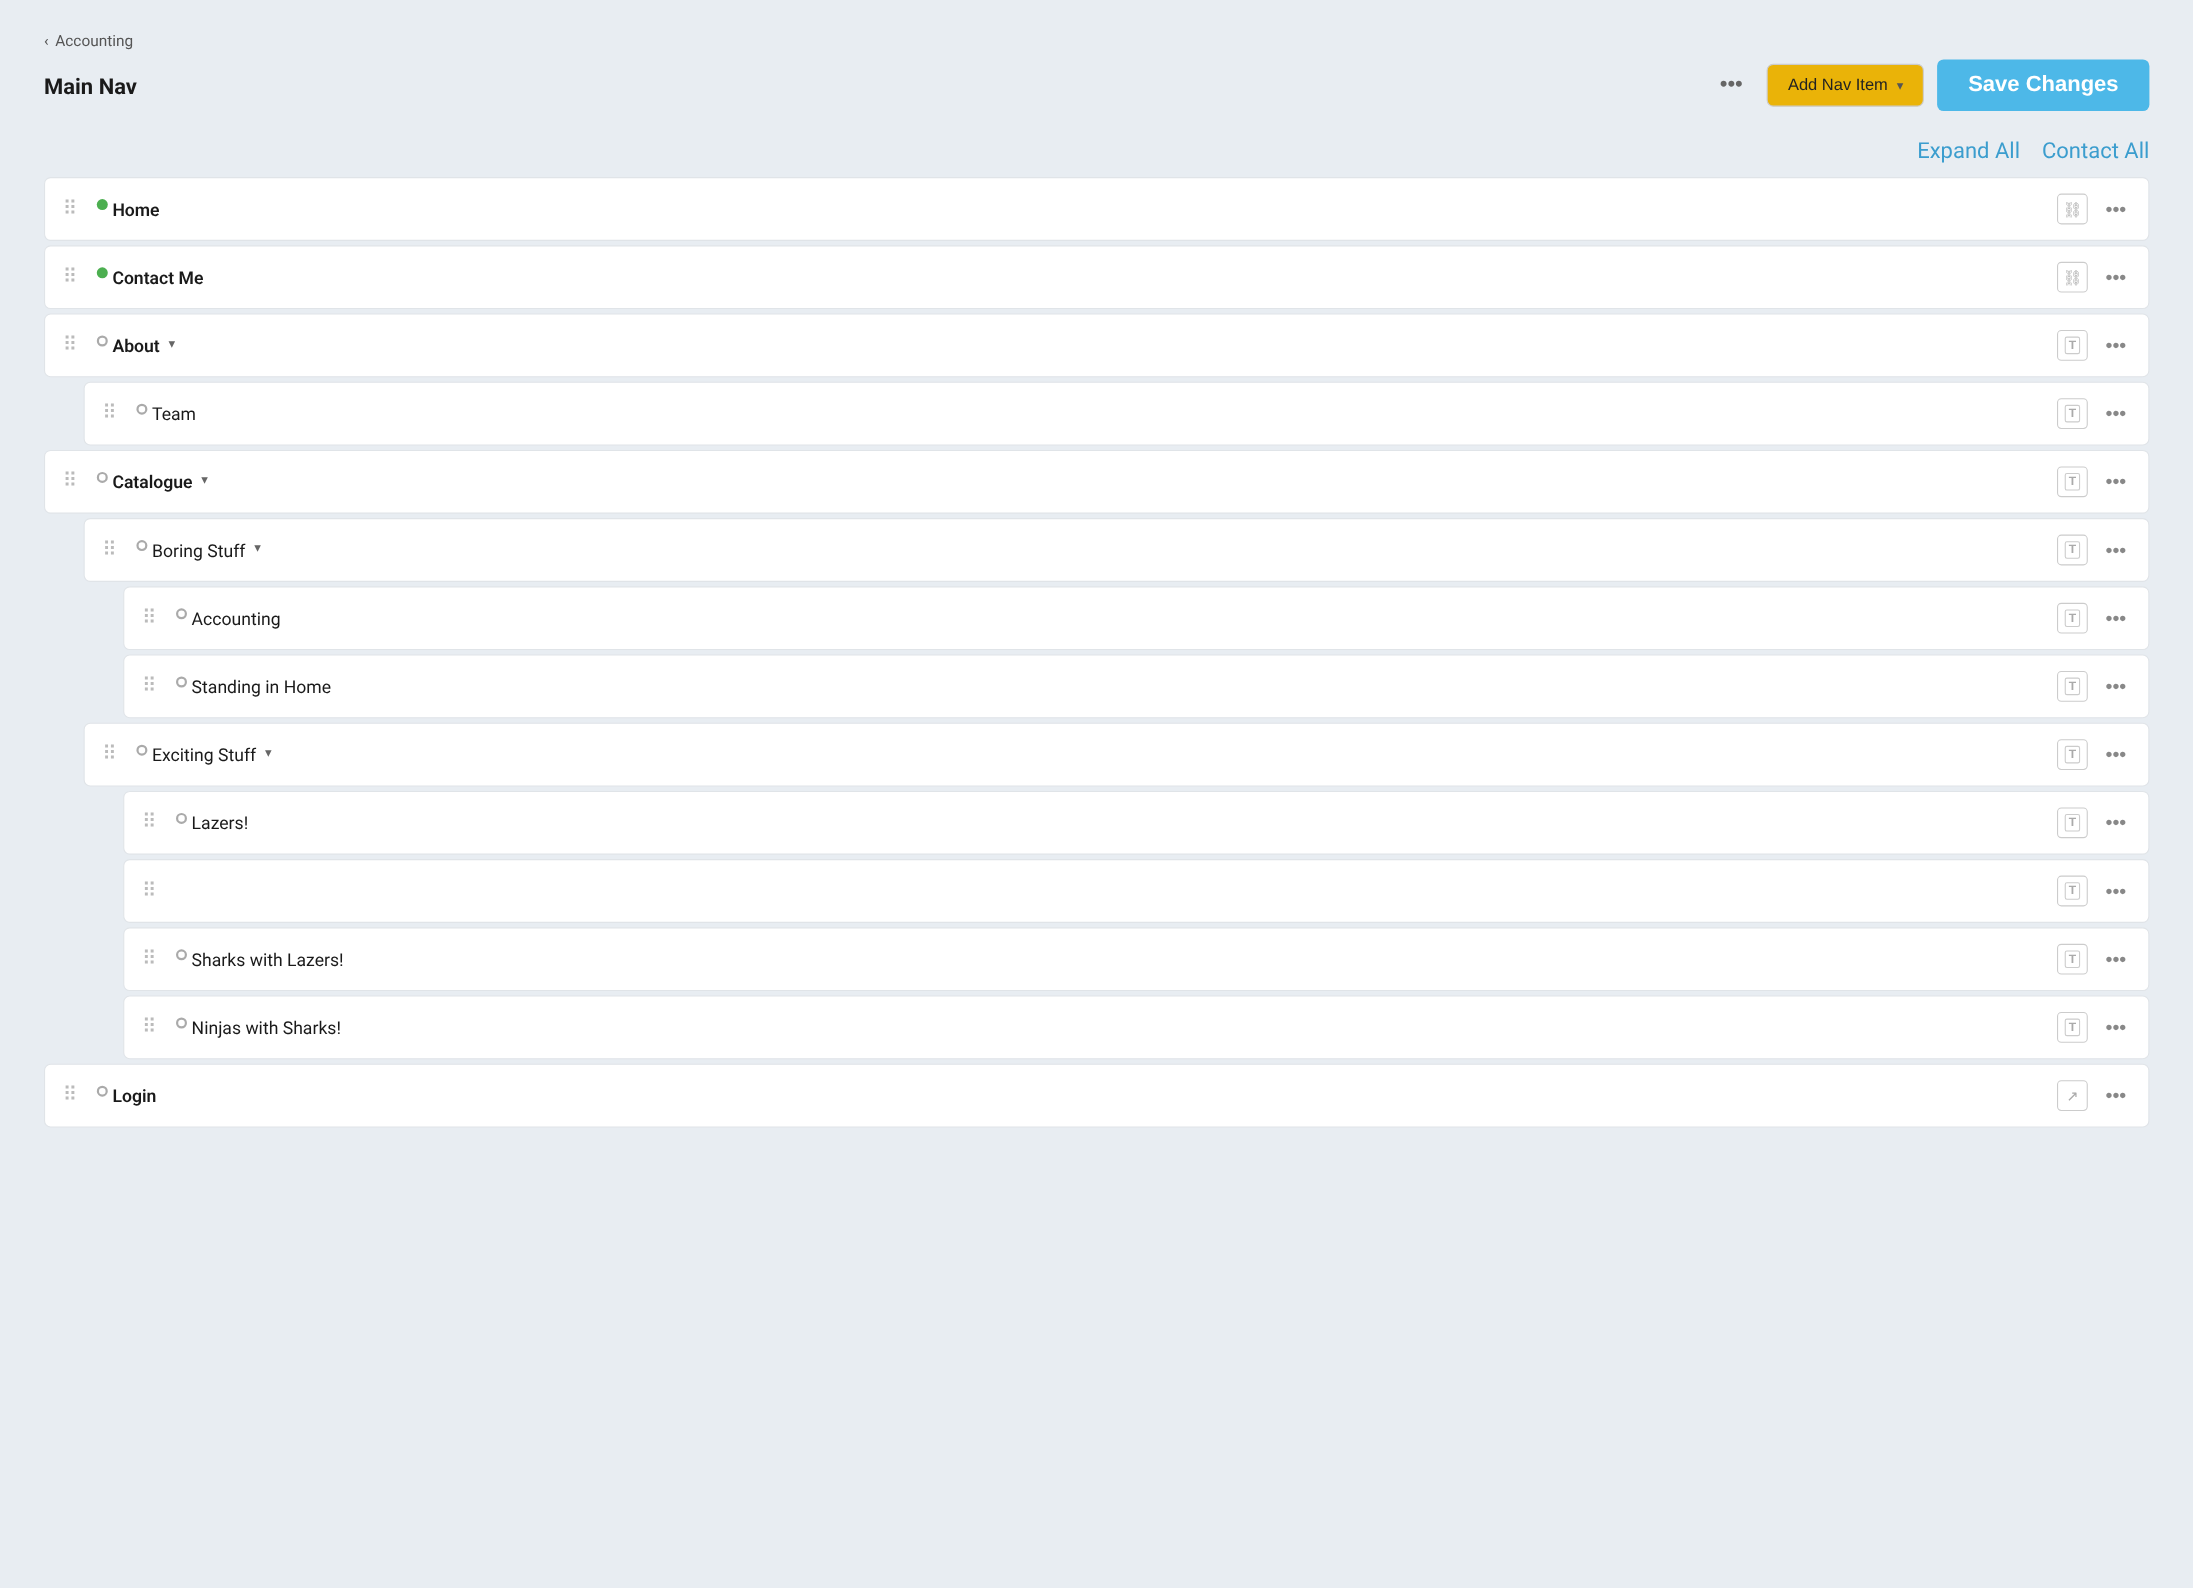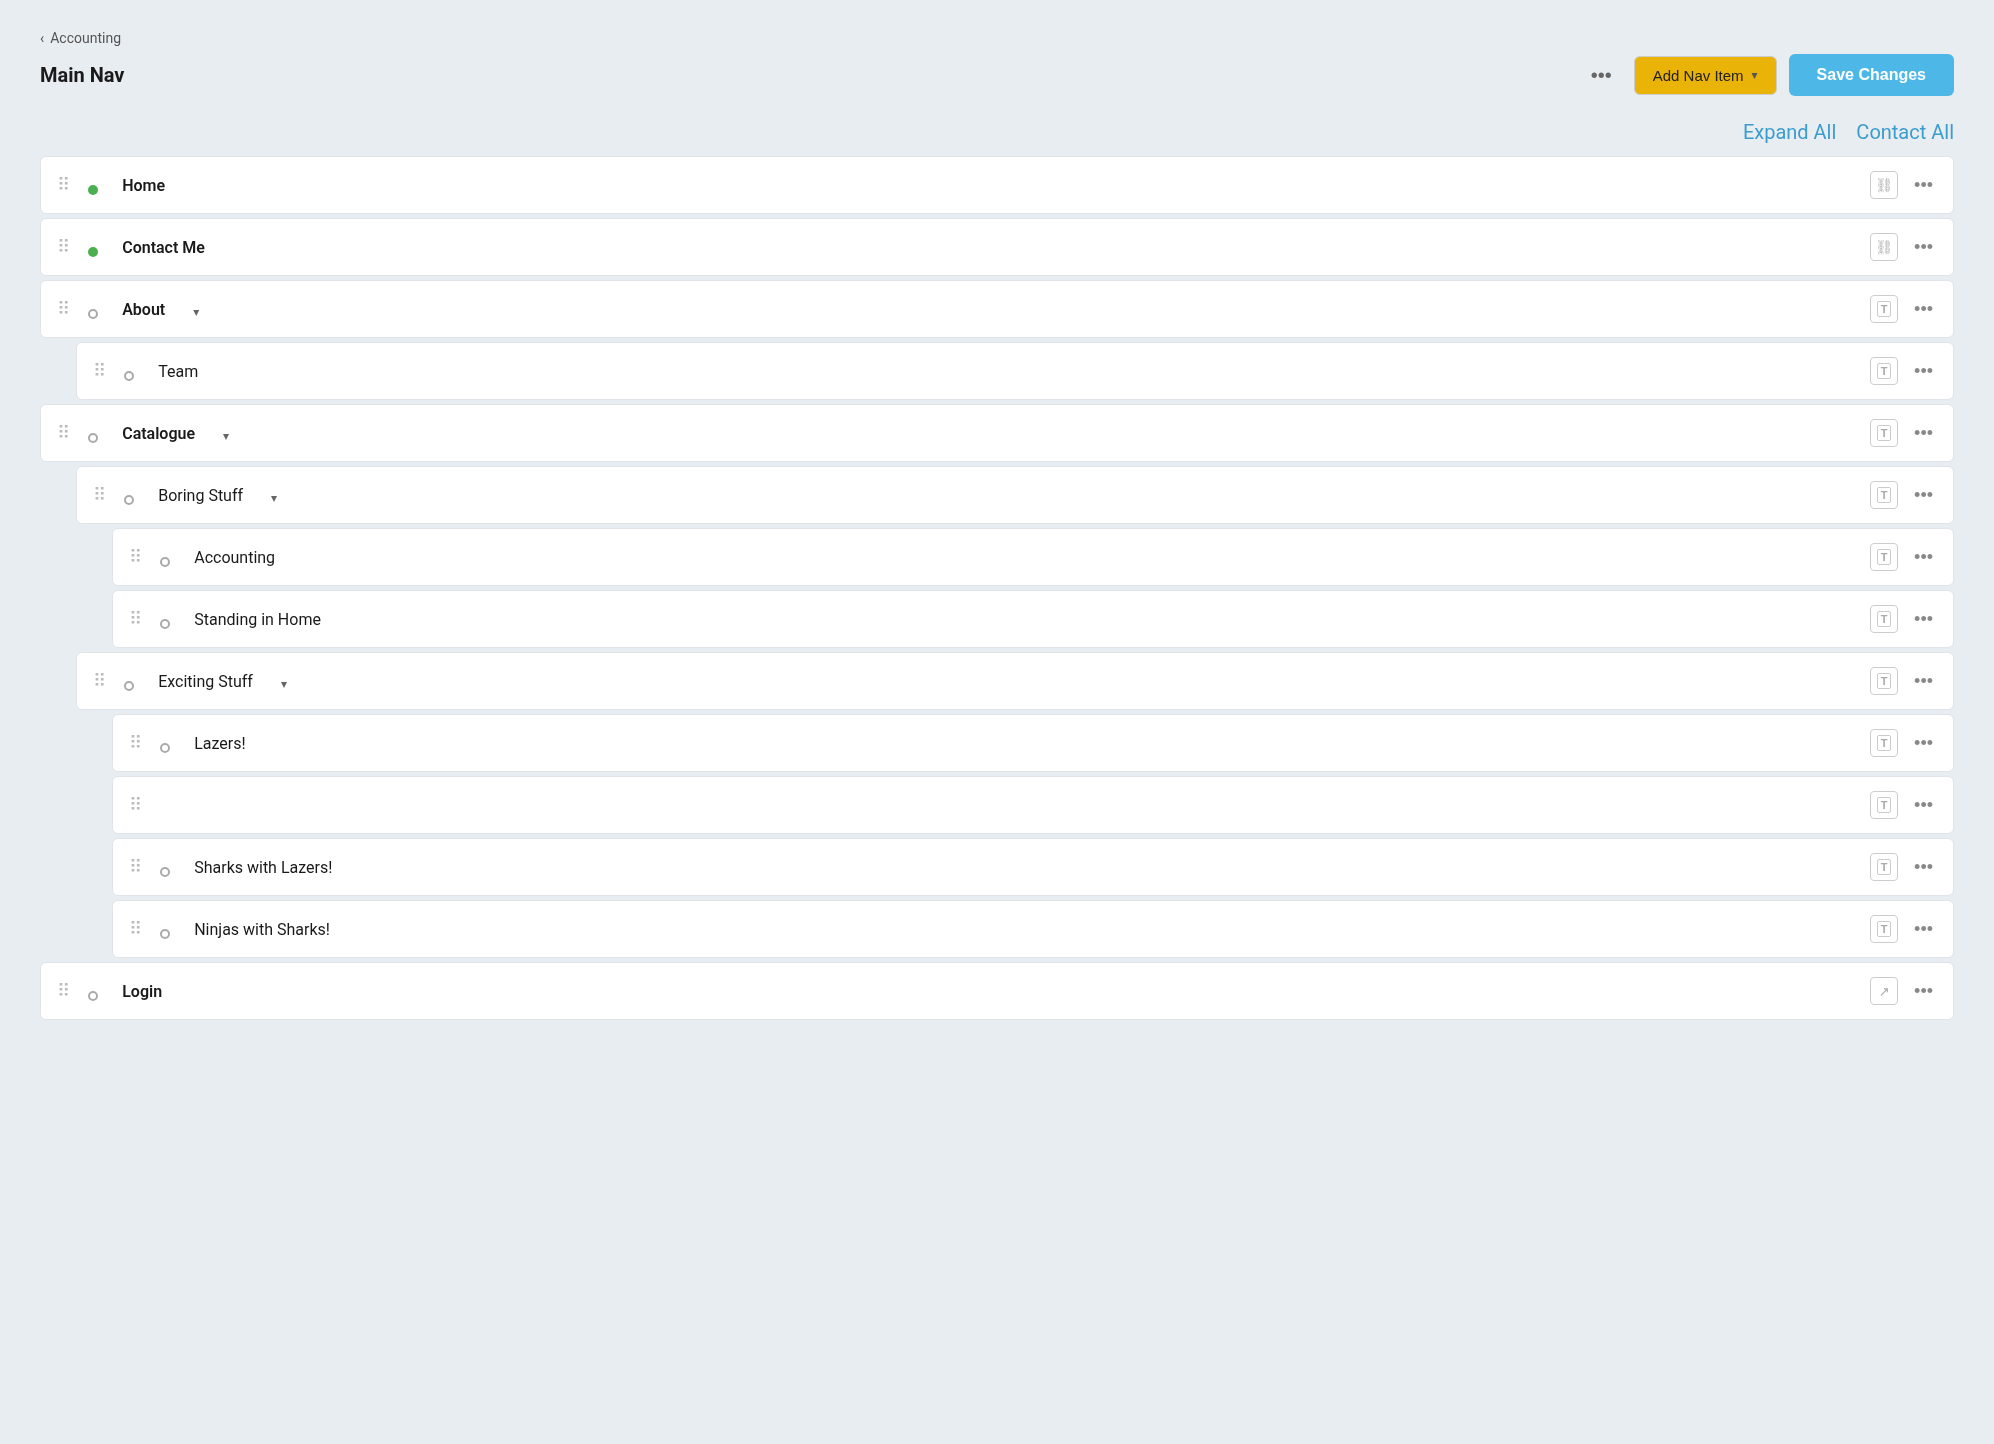--- a/index.html
+++ b/index.html
@@ -62,21 +62,21 @@
     }
     .add-nav-btn .chevron {
       font-size: 12px;
       color: #555;
     }
     .save-btn {
       background: #4db8e8;
       border: none;
       border-radius: 6px;
       padding: 12px 28px;
-      font-size: 16px;
+      font-size: 20px;
       font-weight: 600;
       color: #fff;
       cursor: pointer;
     }
     .expand-controls {
       display: flex;
       justify-content: flex-end;
       gap: 20px;
       margin-bottom: 12px;
     }
@@ -121,22 +121,22 @@
     }
     .drag-handle span {
       display: block;
       font-size: 18px;
       color: #bbb;
       line-height: 1;
     }
     .item-content {
       flex: 1;
       display: flex;
-      align-items: flex-end;
-      gap: 24px;
+      align-items: flex-start;
+      gap: 4px;
     }
     .status-dot {
       width: 10px;
       height: 10px;
       border-radius: 50%;
       flex-shrink: 0;
     }
     .status-dot.green { background: #4caf50; }
     .status-dot.empty {
       background: none;

